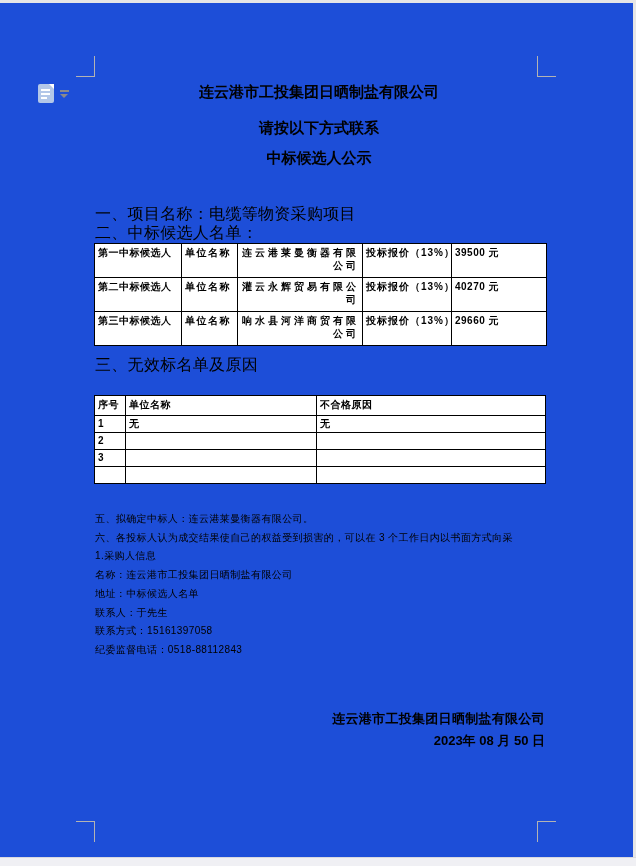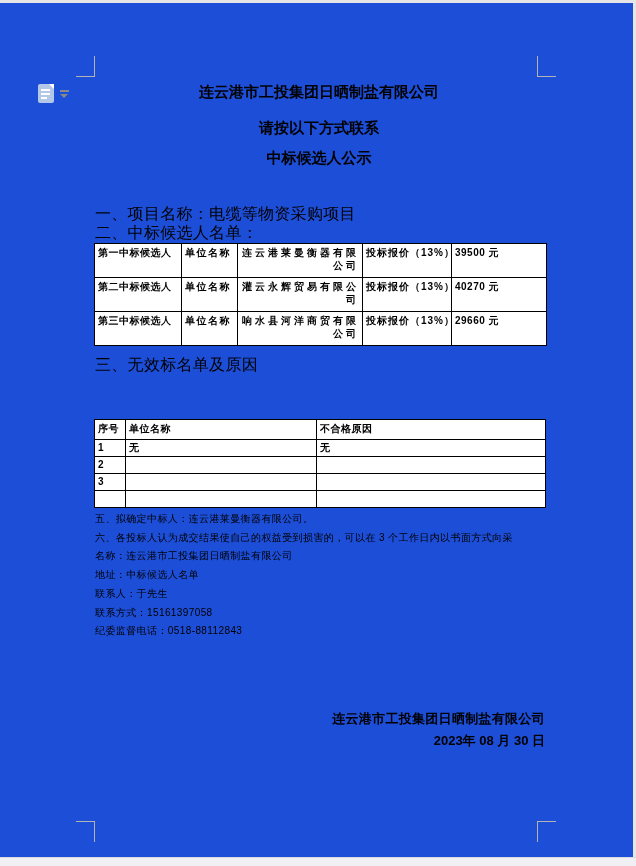--- a/index.html
+++ b/index.html
@@ -47,21 +47,21 @@
   table{border-collapse:collapse;position:absolute;left:94px;table-layout:fixed;background:#fff;}
   td,th{border:1px solid #000;font-size:10px;font-weight:bold;text-align:left;vertical-align:top;padding:2px 3px;line-height:13px;box-sizing:border-box;overflow:hidden;}
   .table1{top:243px;width:452px;}
   .table1 td{height:34px;}
   .table1 .c-rank{letter-spacing:0.5px;}
   .table1 .c-unit{letter-spacing:1.5px;}
   .table1 .c-company{letter-spacing:3px;word-break:break-all;text-align:right;}
   .table1 .c-pricelabel{letter-spacing:1px;white-space:nowrap;}
   .table1 .c-price{letter-spacing:0.5px;white-space:nowrap;margin-top:24px;}
 
-  .table2{top:395px;width:451px;margin-top:24px;}
+  .table2{top:395px;width:451px;}
   .table2 .hrow td{height:20px;letter-spacing:0.5px;}
   .table2 .drow td{height:17px;padding-top:1px;}
 
   .notes{position:absolute;left:95px;top:510px;width:460px;font-size:10px;line-height:18.7px;letter-spacing:0.4px;}
   .notes div{white-space:nowrap;}
 
   .sig{position:absolute;left:95px;width:450px;text-align:right;font-weight:bold;font-size:13px;white-space:nowrap;}
   .sig1{top:710px;letter-spacing:0.3px;}
   .sig2{top:732px;padding-right:5px;}
 </style>
@@ -164,23 +164,24 @@
       <td></td>
       <td></td>
       <td></td>
     </tr>
   </tbody>
     </table>
 
   <div class="notes">
     <div>五、拟确定中标人：连云港莱曼衡器有限公司。</div>
     <div>六、各投标人认为成交结果使自己的权益受到损害的，可以在 3 个工作日内以书面方式向采</div>
+    <div>1.采购人信息</div>
     <div>名称：连云港市工投集团日晒制盐有限公司</div>
     <div>地址：中标候选人名单</div>
     <div>联系人：于先生</div>
     <div>联系方式：15161397058</div>
     <div>纪委监督电话：0518-88112843</div>
   </div>
 
   <div class="sig sig1">连云港市工投集团日晒制盐有限公司</div>
-  <div class="sig sig2">2023年 08 月 30 日</div>
+  <div class="sig sig2">2023年 08 月 50 日</div>
 
 </div>
 
 </body></html>

